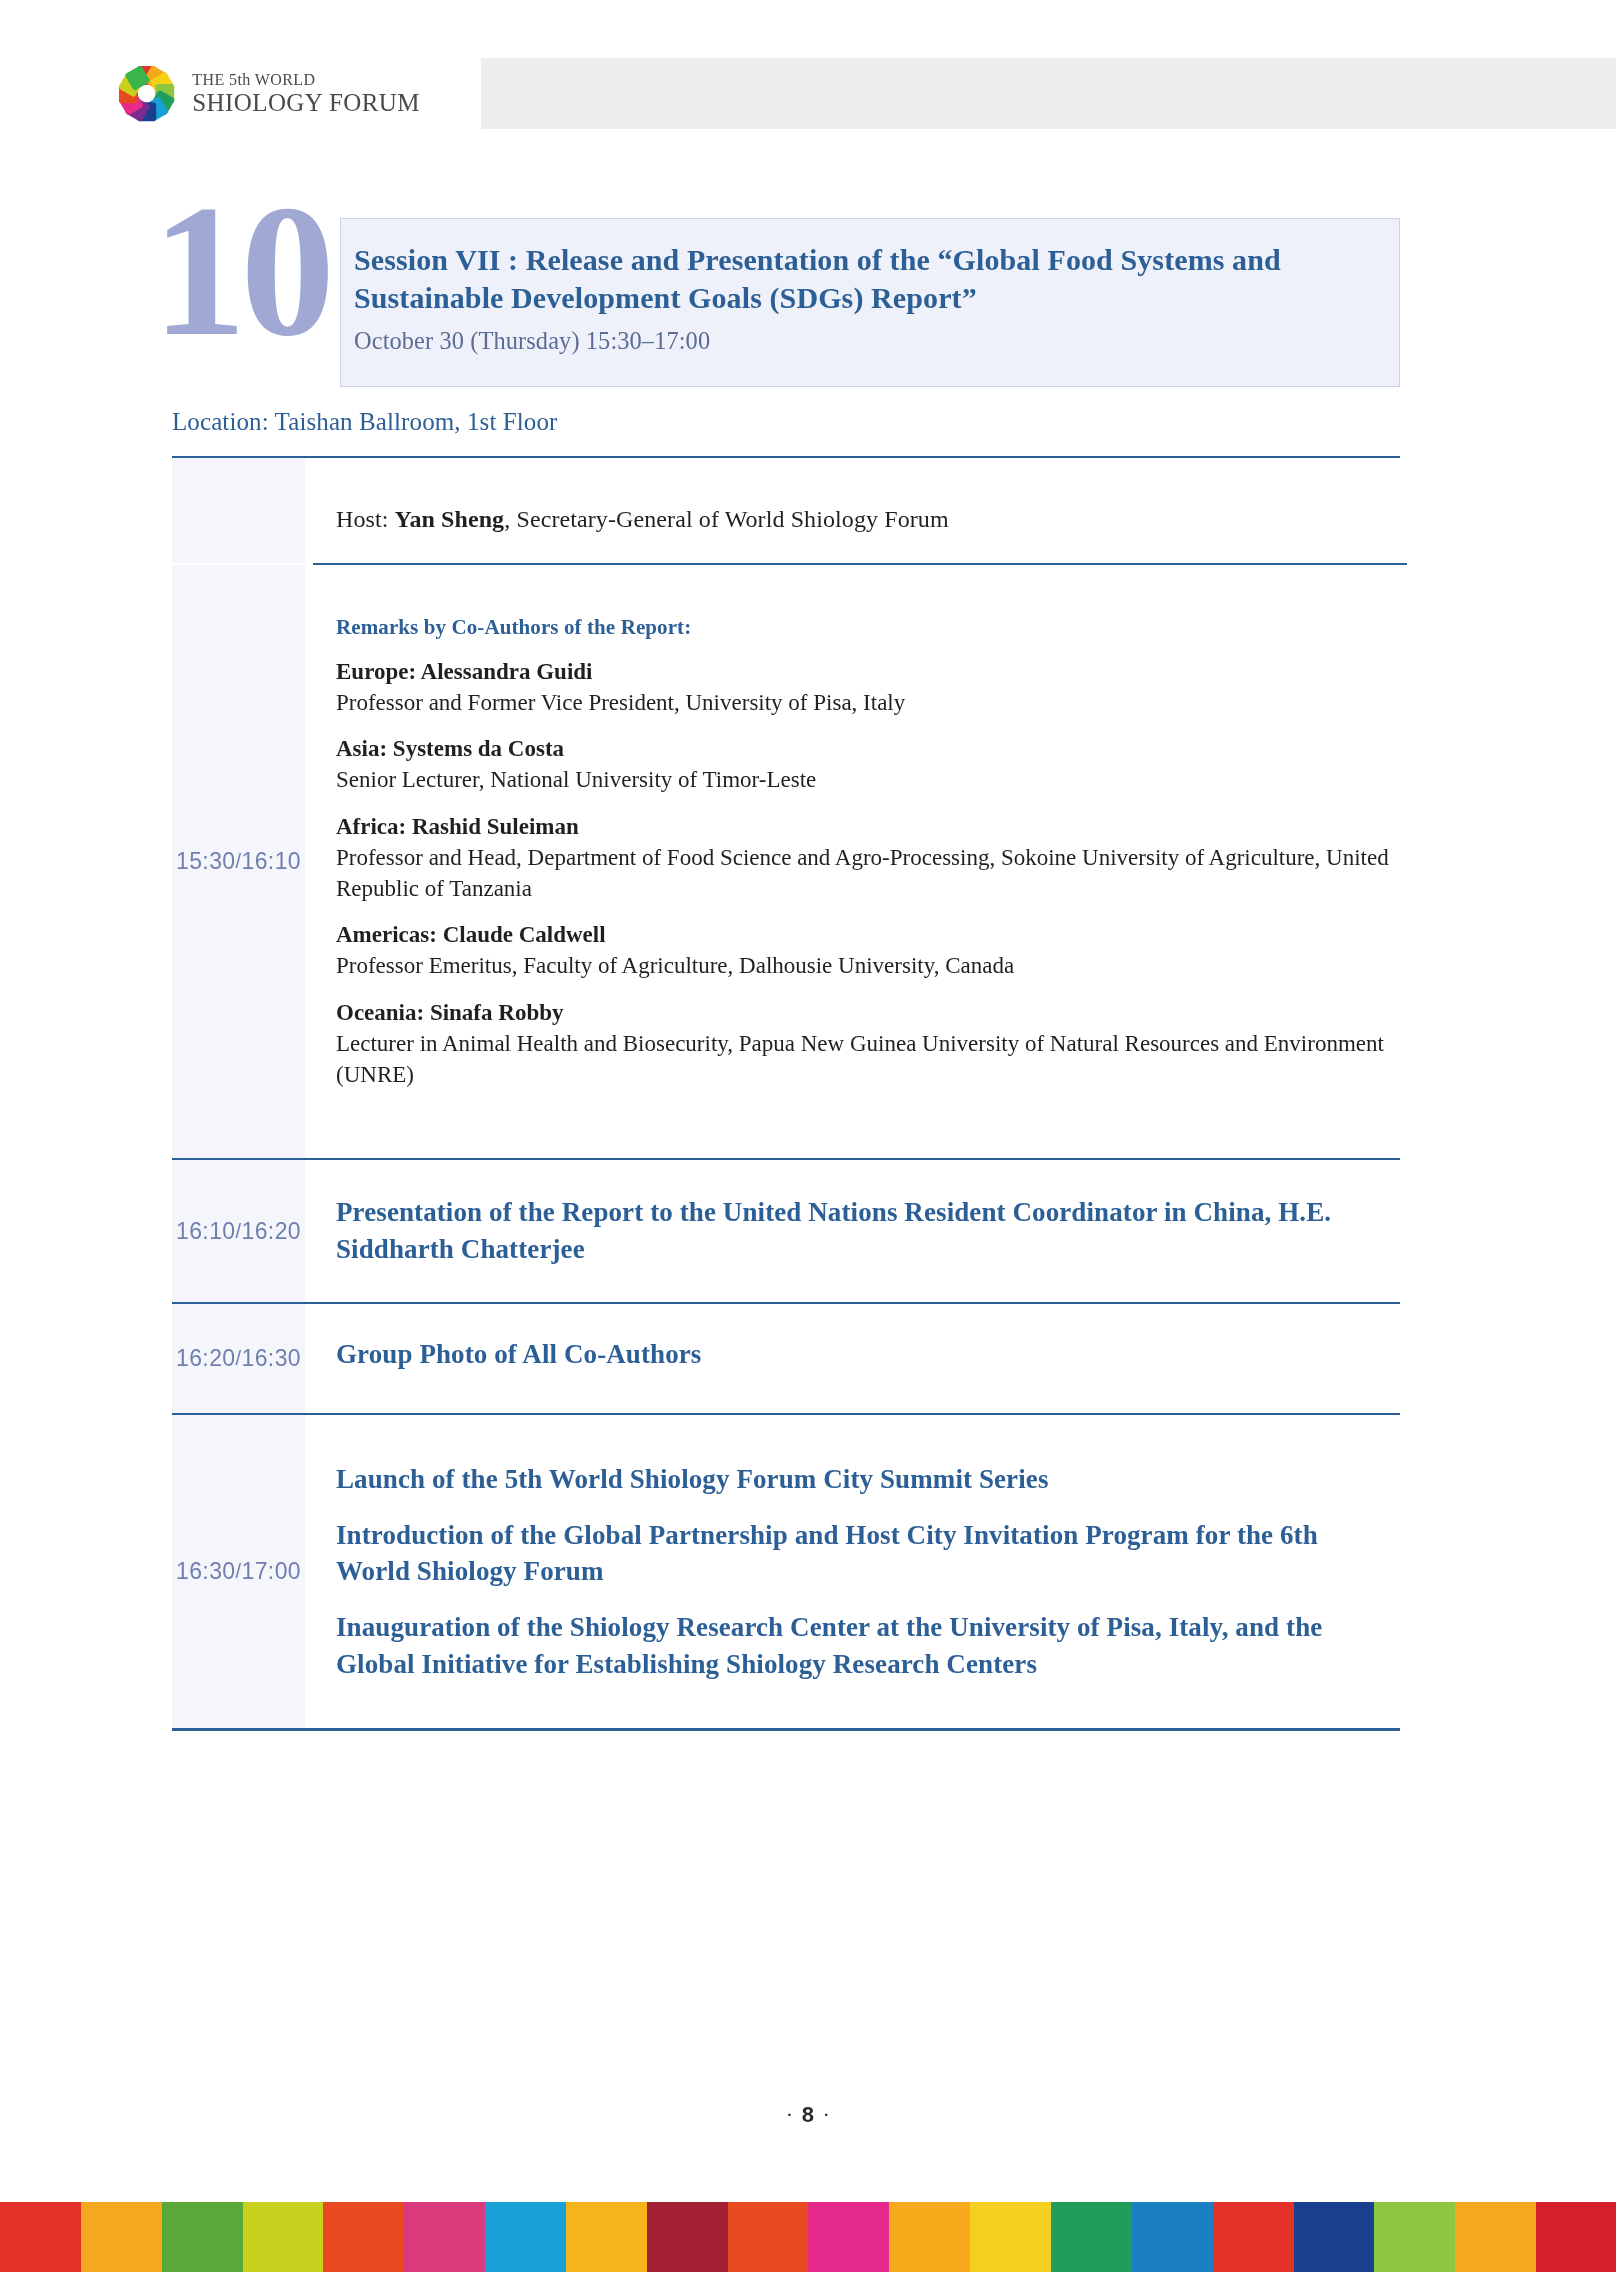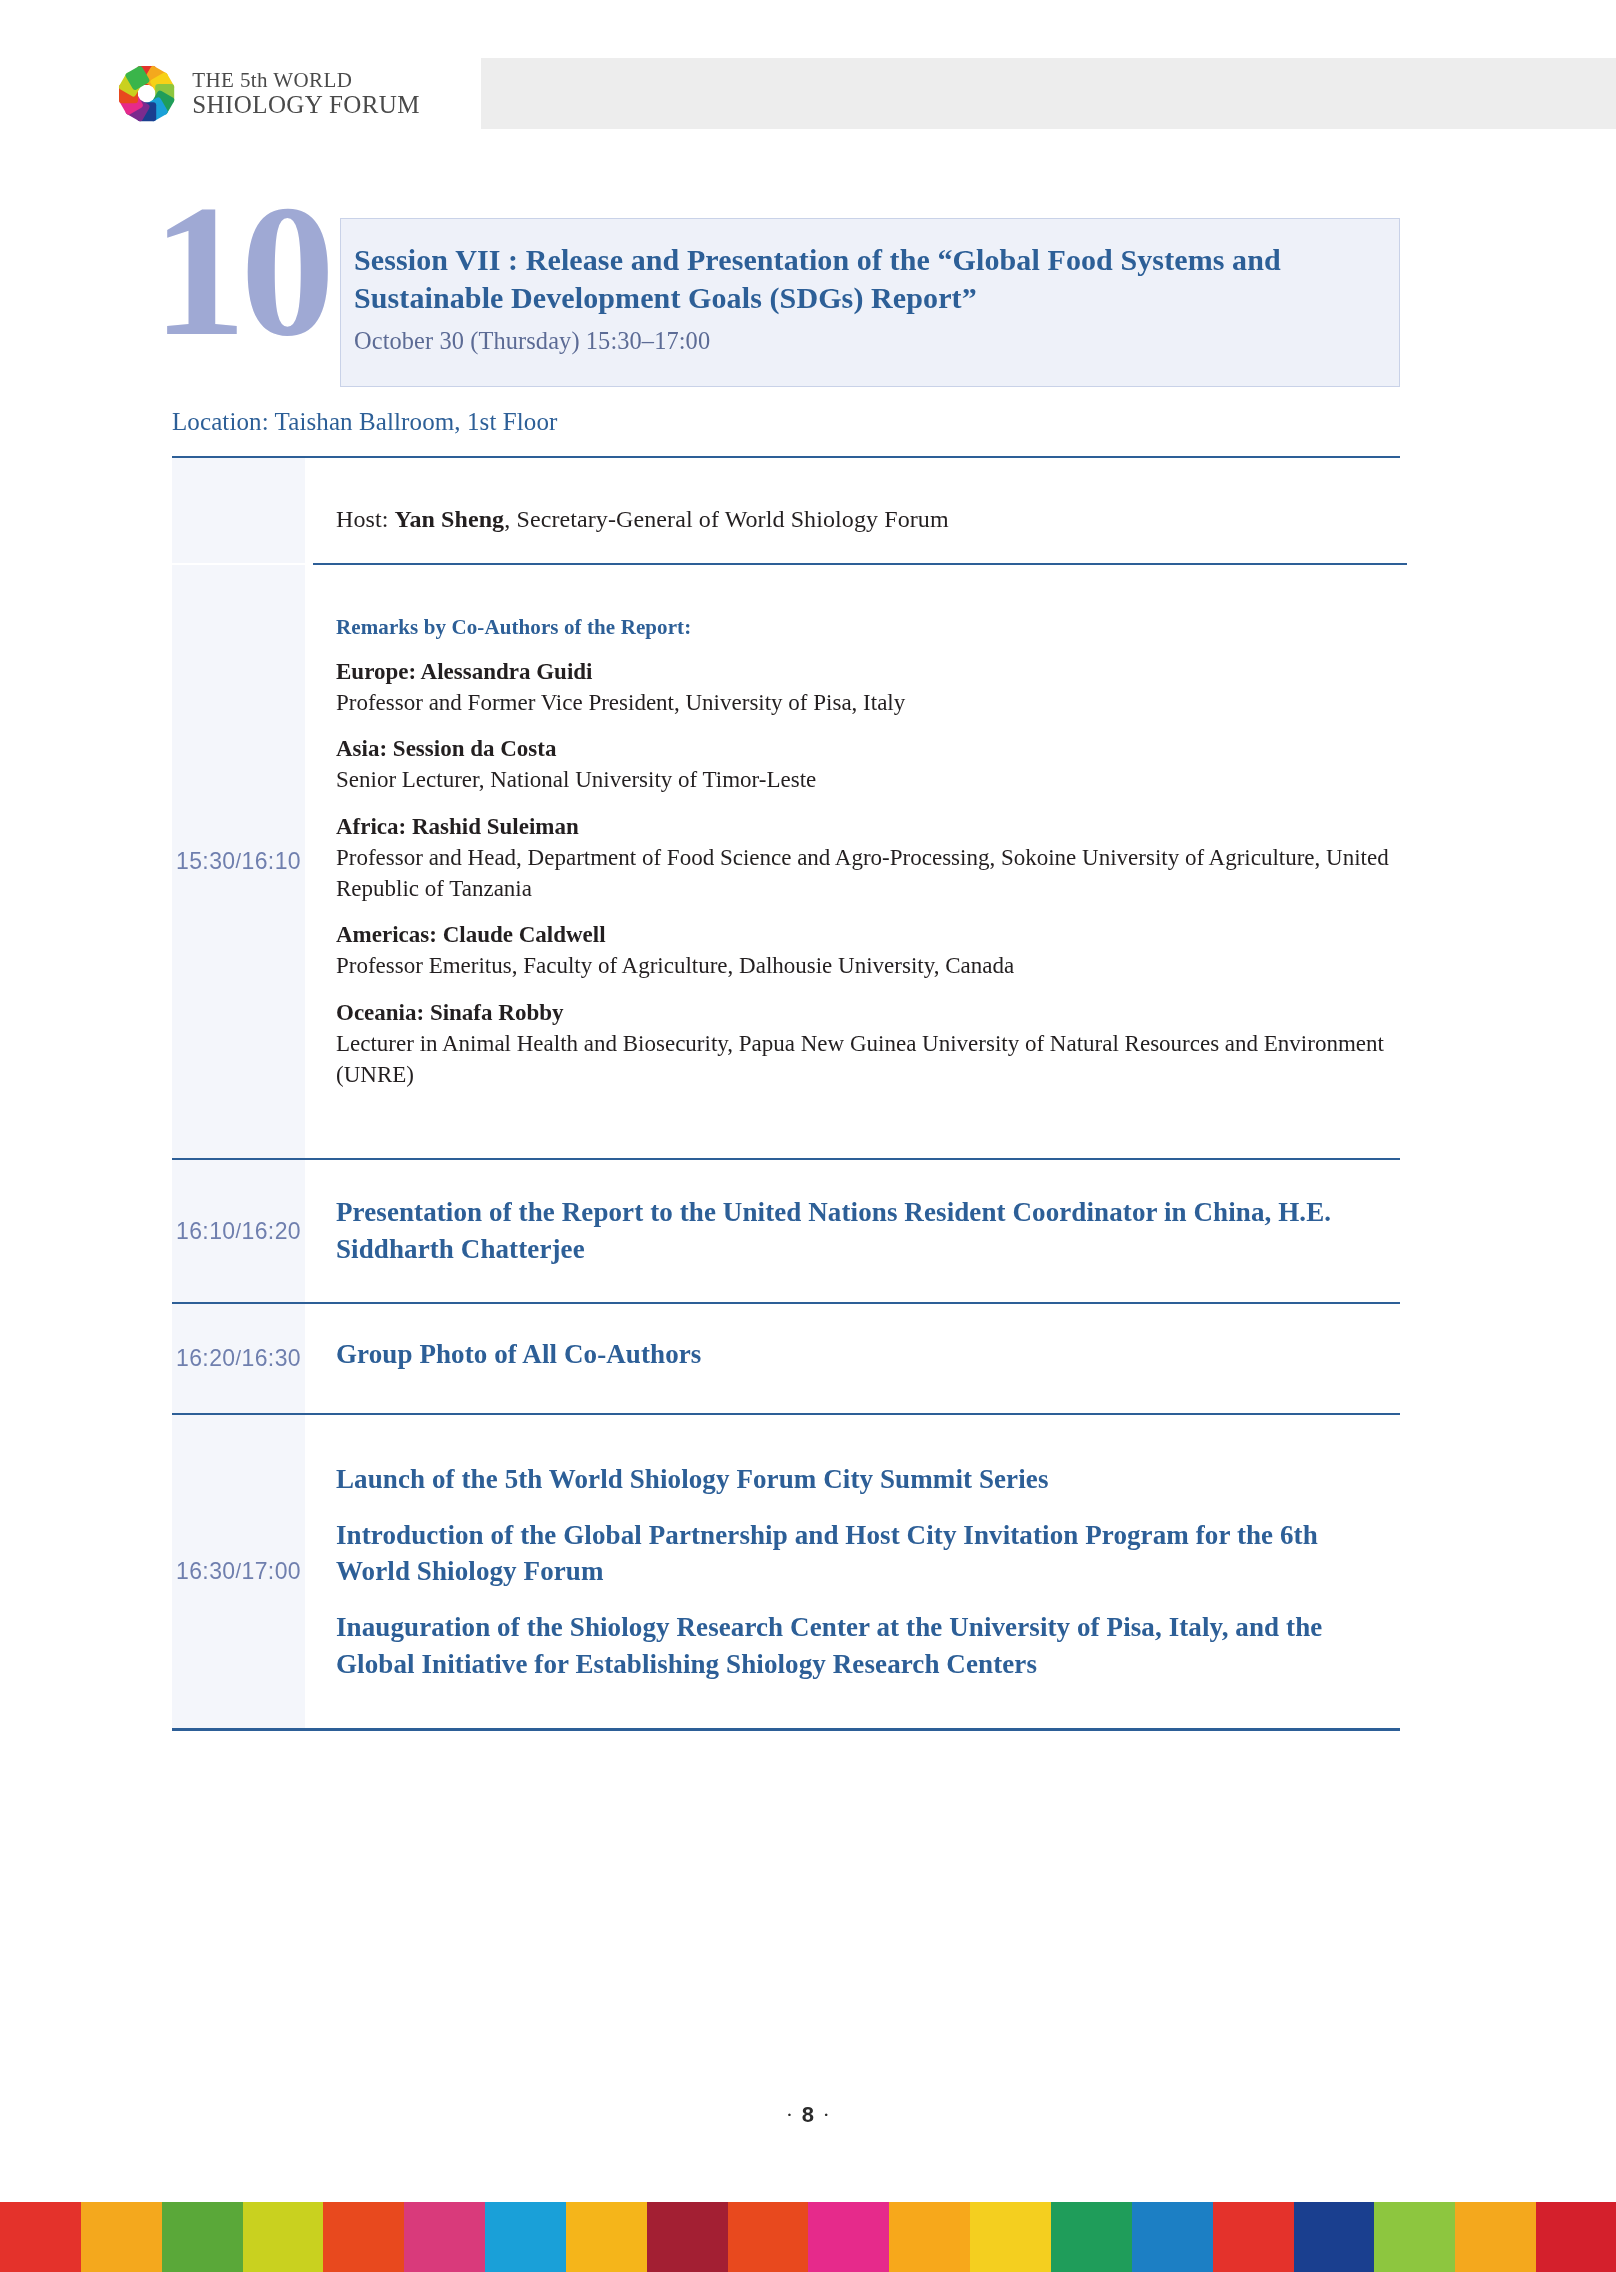--- a/index.html
+++ b/index.html
@@ -57,21 +57,21 @@
     left: 22px;
     top: 22px;
     transform-origin: 9.6px 9.6px;
   }
   .logo-text {
     font-family: "Liberation Serif", serif;
     color: #4a4a4a;
     line-height: 1.08;
     letter-spacing: 0.4px;
   }
-  .logo-text .l1 { font-size: 21px; }
+  .logo-text .l1 { font-size: 16px; }
   .logo-text .l2 { font-size: 25px; }
 
   
   .banner {
     position: absolute;
     left: 340px;
     top: 218px;
     width: 1058px;
     height: 167px;
     background: #eef1f9;
@@ -289,21 +289,21 @@
       <span>16:10</span>
     </div>
     <div class="contentcol">
       <div class="remarks-head">Remarks by Co-Authors of the Report:</div>
 
       <div class="author">
         <div class="name">Europe: Alessandra Guidi</div>
         <div class="aff">Professor and Former Vice President, University of Pisa, Italy</div>
       </div>
       <div class="author">
-        <div class="name">Asia: Session da Costa</div>
+        <div class="name">Asia: Systems da Costa</div>
         <div class="aff">Senior Lecturer, National University of Timor-Leste</div>
       </div>
       <div class="author">
         <div class="name">Africa: Rashid Suleiman</div>
         <div class="aff">Professor and Head, Department of Food Science and Agro-Processing, Sokoine University of Agriculture, United Republic of Tanzania</div>
       </div>
       <div class="author">
         <div class="name">Americas: Claude Caldwell</div>
         <div class="aff">Professor Emeritus, Faculty of Agriculture, Dalhousie University, Canada</div>
       </div>

